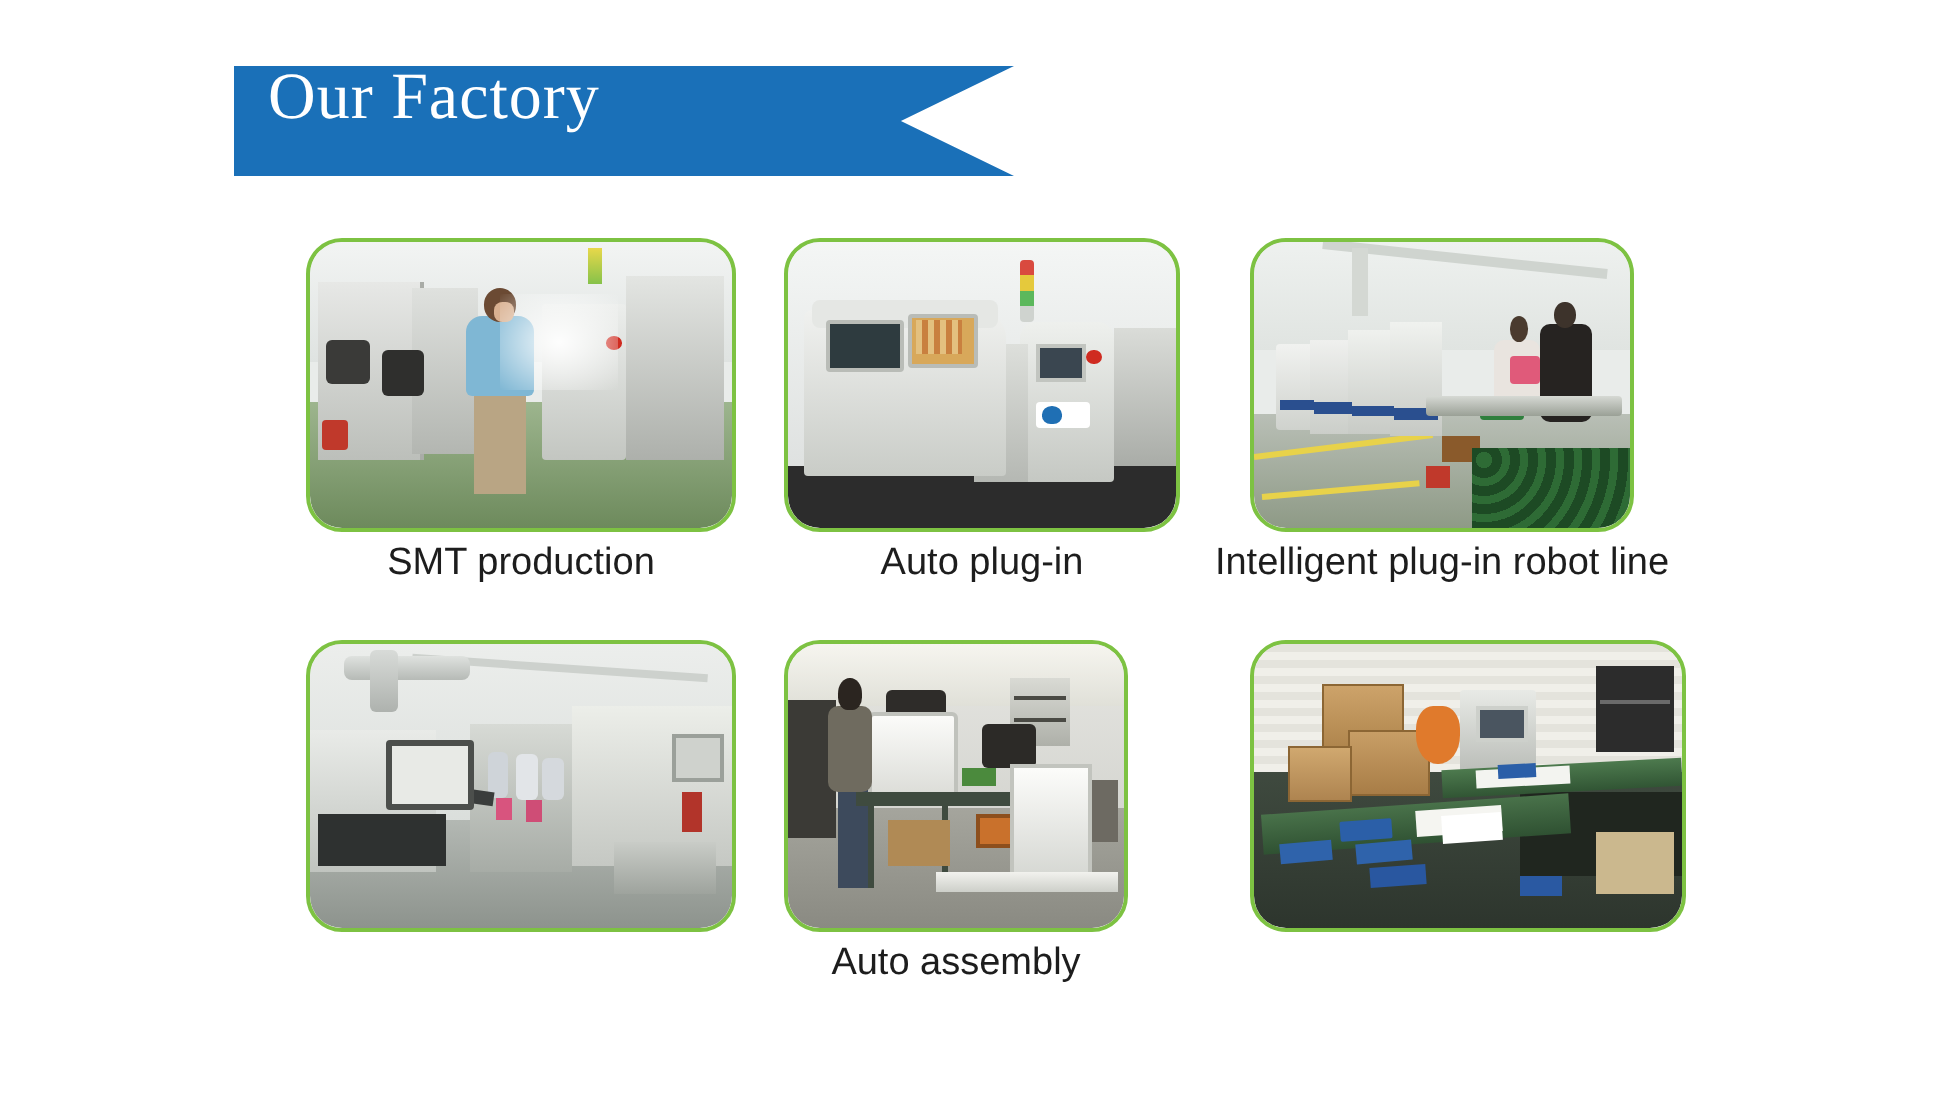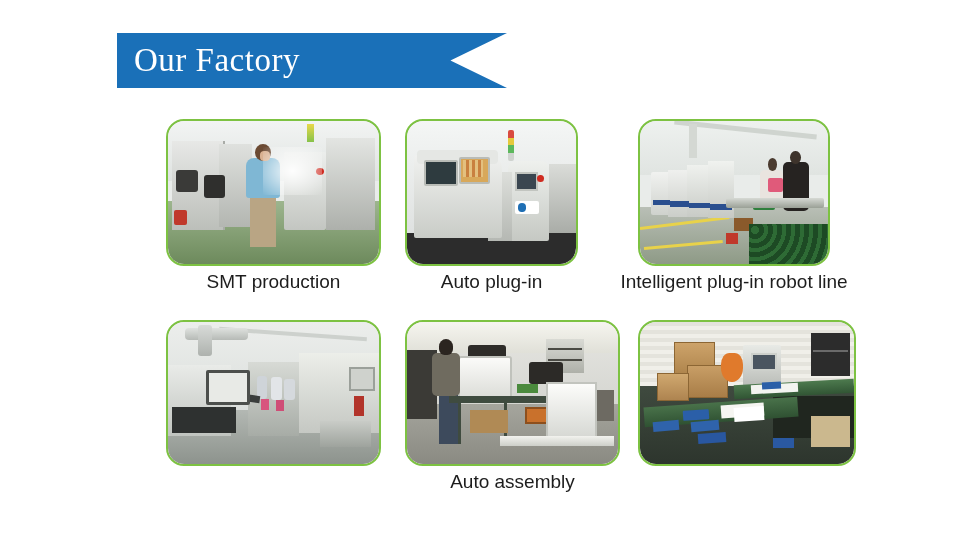--- a/index.html
+++ b/index.html
@@ -26,21 +26,21 @@
   .banner {
     position: absolute;
     left: 117px;
     top: 33px;
     width: 390px;
     height: 55px;
     background: #1a70b8;
     -webkit-clip-path: polygon(0 0, 100% 0, 100% 100%, 0 100%, 0 100%);
     clip-path: polygon(0 0, 100% 0, 85.5% 50%, 100% 100%, 0 100%);
     display: flex;
-    align-items: center;
+    align-items: flex-start;
   }
   .banner-title {
     font-family: "Liberation Serif", "DejaVu Serif", serif;
     color: #ffffff;
     font-size: 33px;
     line-height: 1;
     letter-spacing: 0.5px;
     padding-left: 17px;
     white-space: nowrap;
   }
@@ -49,21 +49,20 @@
   .grid {
     position: absolute;
     left: 0;
     top: 0;
     width: 972px;
     height: 557px;
   }
 
   .cell {
     position: absolute;
-    margin-left: 13px;
   }
 
   .card {
     position: relative;
     box-sizing: border-box;
     border: 2px solid #7dc242;
     border-radius: 18px;
     overflow: hidden;
     background: #e9ecea;
     width: 100%;
@@ -253,21 +252,21 @@
             <div class="fl s1-person-head"></div>
             <div class="fl s1-person-face"></div>
             <div class="fl s1-red"></div>
             <div class="fl s1-glow"></div>
           </div>
         </div>
       </div>
       <div class="caption" style="top:152px;">SMT production</div>
     </div>
 
-    <div class="cell" style="left:392px; top:119px; width:173px; height:147px;">
+    <div class="cell" style="left:392px; top:119px; width:198px; height:147px;">
       <div class="card">
         <div class="photo">
           <div class="sc">
             <div class="fl s2-bg"></div>
             <div class="fl s2-far"></div>
             <div class="fl s2-floor"></div>
             <div class="fl s2-tower"></div>
             <div class="fl s2-right"></div>
             <div class="fl s2-mid"></div>
             <div class="fl s2-body"></div>
@@ -340,21 +339,21 @@
             <div class="fl s4-bench"></div>
             <div class="fl s4-left"></div>
             <div class="fl s4-dark"></div>
             <div class="fl s4-arm"></div>
             <div class="fl s4-scr"></div>
           </div>
         </div>
       </div>
     </div>
 
-    <div class="cell" style="left:392px; top:320px; width:215px; height:146px;border-radius:16px;">
+    <div class="cell" style="left:392px; top:320px; width:172px; height:146px;border-radius:16px;">
       <div class="card">
         <div class="photo">
           <div class="sc">
             <div class="fl s5-bg"></div>
             <div class="fl s5-ceil"></div>
             <div class="fl s5-floor"></div>
             <div class="fl s5-dark"></div>
             <div class="fl s5-shelf"></div>
             <div class="fl s5-shelfln1"></div>
             <div class="fl s5-shelfln2"></div>

